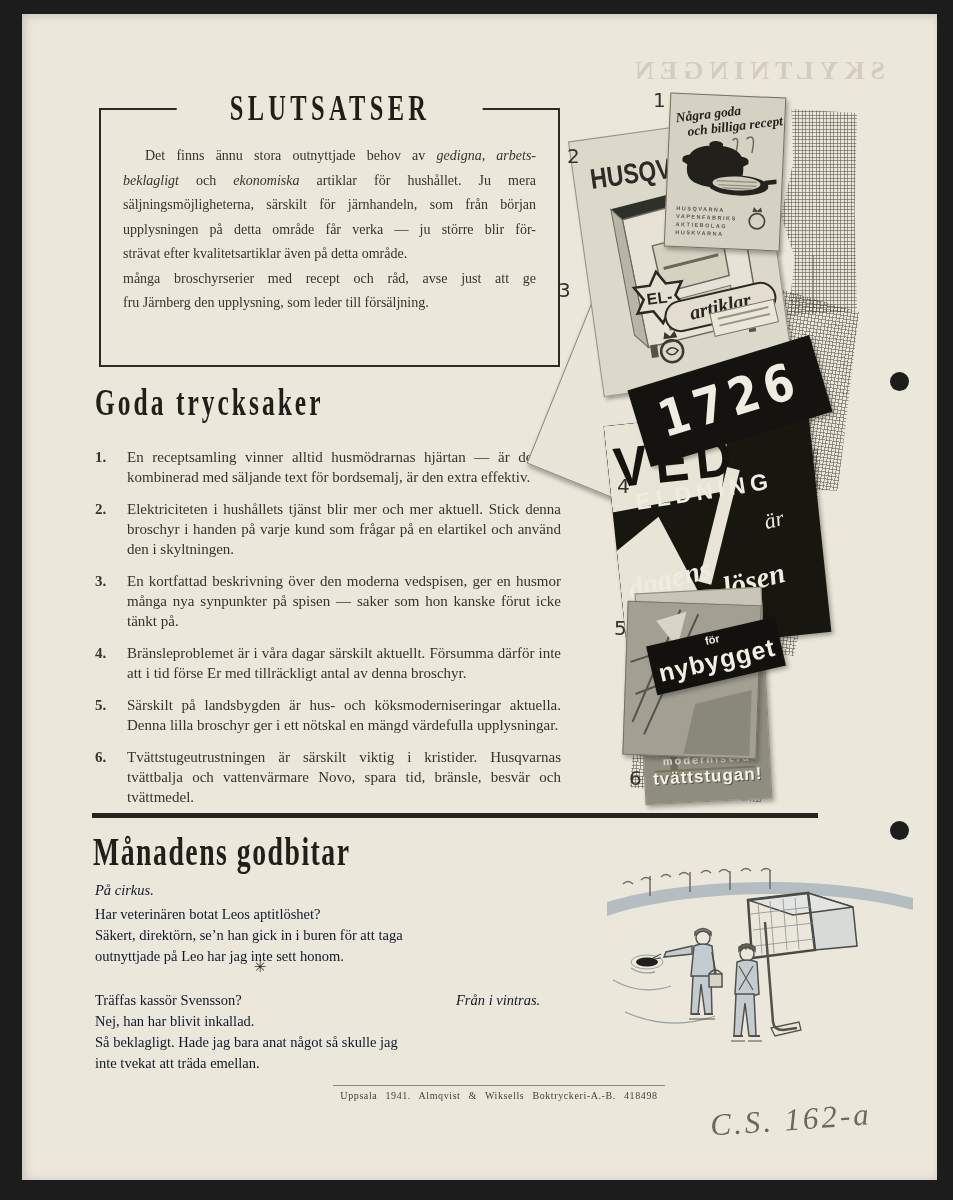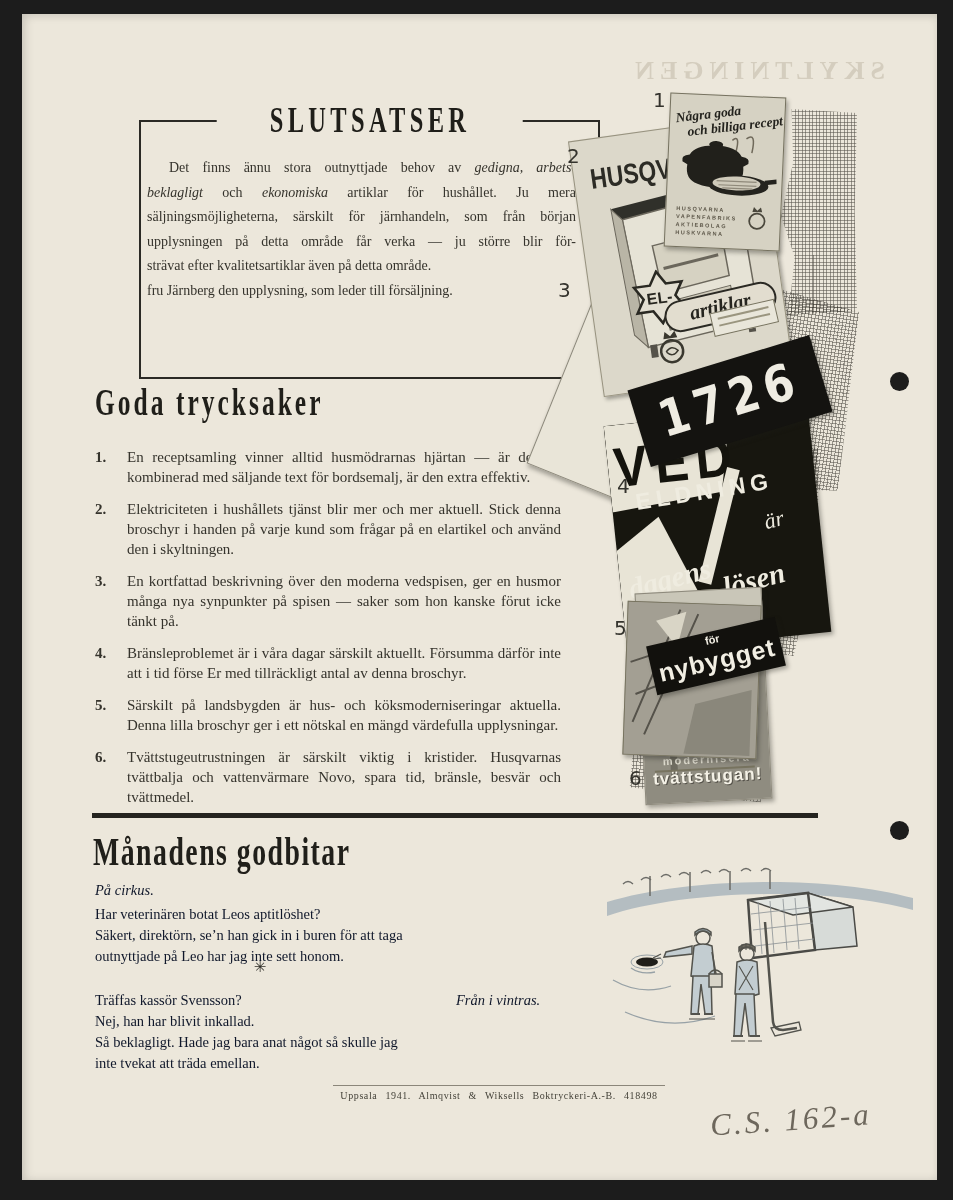--- a/index.html
+++ b/index.html
@@ -7,26 +7,26 @@
         font-family:"Liberation Serif", serif;}
   .paper{position:absolute;left:22px;top:14px;width:915px;height:1166px;background:#ece7db;
          box-shadow:inset 4px 0 10px rgba(0,0,0,.10), inset 0 3px 8px rgba(0,0,0,.07);}
 
   
   .bleed{position:absolute;left:600px;top:42px;width:270px;text-align:center;
          transform:scaleX(-1);color:rgba(150,140,116,.28);font-weight:bold;
          font-size:26px;letter-spacing:6px;}
 
   
-  .box{position:absolute;left:77px;top:106px;width:457px;height:255px;border:2.5px solid #2b2a25;margin-left:40px;}
+  .box{position:absolute;left:77px;top:94px;width:457px;height:255px;border:2.5px solid #2b2a25;}
   .box-title{position:absolute;left:50%;top:-21px;transform:translateX(-50%);margin:0;
              background:#ece7db;padding:0 14px;font-size:34px;font-weight:bold;
              letter-spacing:6px;color:#1f1e19;white-space:nowrap;}
   .box-title span{display:inline-block;transform:scale(.72,1.05);transform-origin:center;}
-  .box-body{padding:34px 22px 0 6px;font-size:14px;color:#35332c;}
+  .box-body{padding:34px 22px 0 22px;font-size:14px;color:#35332c;}
   .bx-line{height:24.5px;line-height:24.5px;white-space:nowrap;overflow:hidden;
            text-align:justify;text-align-last:left;}
   .bx-line.just{text-align-last:justify;}
   .bx-line.ind{text-indent:22px;}
   .bx-line em{font-style:italic;}
 
   
   .h-big{position:absolute;margin:0;color:#201f1a;font-weight:bold;white-space:nowrap;
          transform-origin:left bottom;}
   .h-tryck{left:73px;top:372px;font-size:34px;letter-spacing:4px;transform:scale(.75,1.1);}
@@ -169,20 +169,21 @@
     <div class="bleed">SKYLTNINGEN</div>
 
     <section class="box">
       <h1 class="box-title"><span>SLUTSATSER</span></h1>
       <div class="box-body">
           <div class="bx-line just ind"><span>Det finns ännu stora outnyttjade behov av </span><em>gedigna, arbets-</em></div>
           <div class="bx-line just"><em>beklagligt</em><span> och </span><em>ekonomiska</em><span> artiklar för hushållet.  Ju mera</span></div>
           <div class="bx-line just"><span>säljningsmöjligheterna, särskilt för järnhandeln, som från början</span></div>
           <div class="bx-line just"><span>upplysningen på detta område får verka — ju större blir för-</span></div>
           <div class="bx-line"><span>strävat efter kvalitetsartiklar även på detta område.</span></div>
+          <div class="bx-line just"><span>många broschyrserier med recept och råd, avse just att ge</span></div>
           <div class="bx-line"><span>fru Järnberg den upplysning, som leder till försäljning.</span></div>
         </div>
     </section>
 
     <h2 class="h-big h-tryck">Goda trycksaker</h2>
     <ol class="tlist">
       <li class="titem">
         <span class="tnum">1.</span>
         <span class="ttext">En receptsamling vinner alltid husmödrarnas hjärtan — är den så kombinerad med säljande text för bordsemalj, är den extra effektiv.</span>
         </li>

